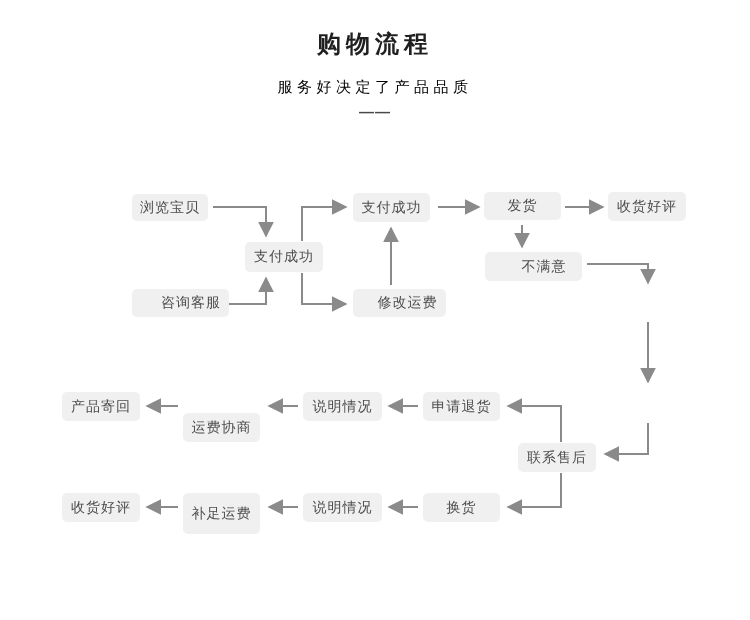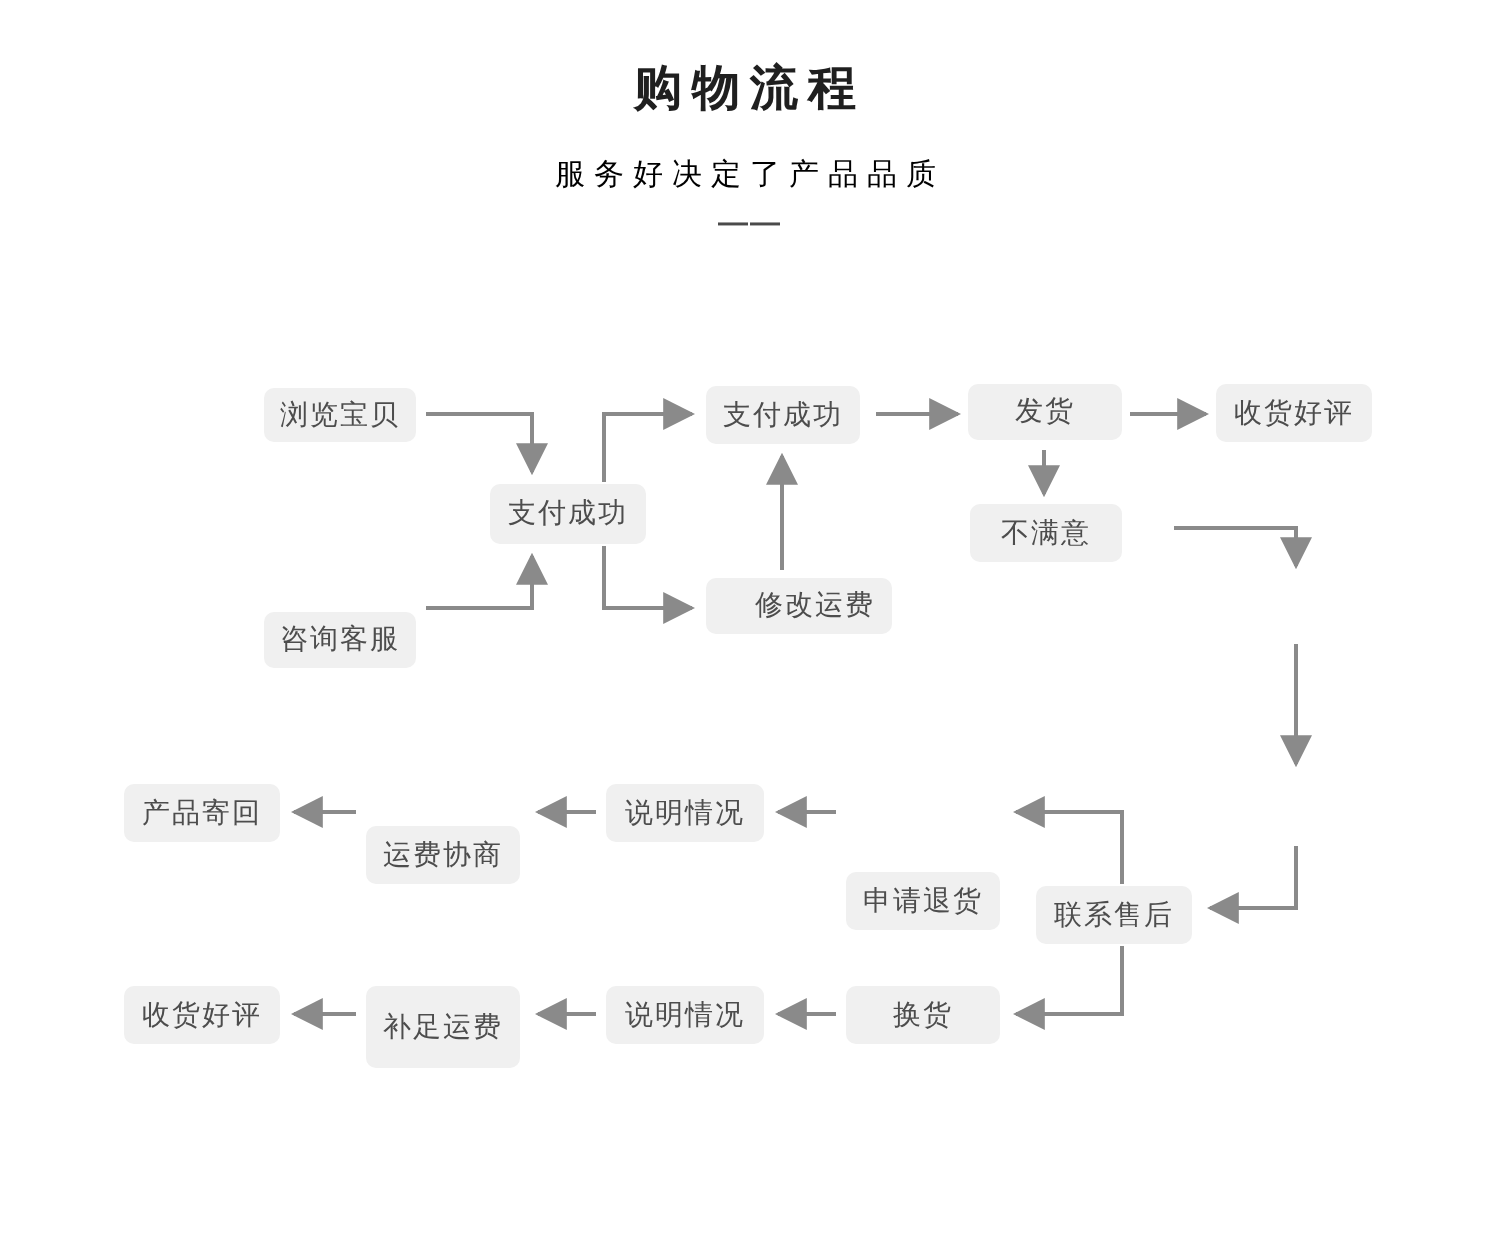--- a/index.html
+++ b/index.html
@@ -103,29 +103,29 @@
     <polyline points="418,406 389,406" marker-end="url(#ah)"></polyline>
     <polyline points="298,406 269,406" marker-end="url(#ah)"></polyline>
     <polyline points="178,406 147,406" marker-end="url(#ah)"></polyline>
     <polyline points="418,507 389,507" marker-end="url(#ah)"></polyline>
     <polyline points="298,507 269,507" marker-end="url(#ah)"></polyline>
     <polyline points="178,507 147,507" marker-end="url(#ah)"></polyline>
   </svg>
 
   <div class="node" style="left:132px; top:194px; width:76px; height:27px;">浏览宝贝</div>
   <div class="node" style="left:245px; top:242px; width:78px; height:30px;">支付成功</div>
-  <div class="node" style="left:132px; top:306px; width:76px; height:28px;">咨询客服</div>
+  <div class="node" style="left:132px; top:289px; width:76px; height:28px;padding-left:21px;">咨询客服</div>
   <div class="node" style="left:353px; top:193px; width:77px; height:29px;text-align:right;">支付成功</div>
   <div class="node" style="left:353px; top:289px; width:77px; height:28px;padding-left:16px;">修改运费</div>
   <div class="node" style="left:484px; top:192px; width:77px; height:28px;">发货</div>
   <div class="node" style="left:608px; top:192px; width:78px; height:29px;">收货好评</div>
-  <div class="node" style="left:485px; top:252px; width:76px; height:29px;">不满意</div>
+  <div class="node" style="left:485px; top:252px; width:76px; height:29px;padding-left:21px;">不满意</div>
   <div class="node" style="left:62px; top:392px; width:78px; height:29px;">产品寄回</div>
   <div class="node" style="left:183px; top:413px; width:77px; height:29px;">运费协商</div>
   <div class="node" style="left:303px; top:392px; width:79px; height:29px;">说明情况</div>
-  <div class="node" style="left:423px; top:392px; width:77px; height:29px;margin-top:44px;">申请退货</div>
+  <div class="node" style="left:423px; top:392px; width:77px; height:29px;">申请退货</div>
   <div class="node" style="left:518px; top:443px; width:78px; height:29px;">联系售后</div>
   <div class="node" style="left:62px; top:493px; width:78px; height:29px;">收货好评</div>
   <div class="node" style="left:183px; top:493px; width:77px; height:41px;">补足运费</div>
   <div class="node" style="left:303px; top:493px; width:79px; height:29px;">说明情况</div>
   <div class="node" style="left:423px; top:493px; width:77px; height:29px;">换货</div>
 
 </div>
 
 </body></html>

